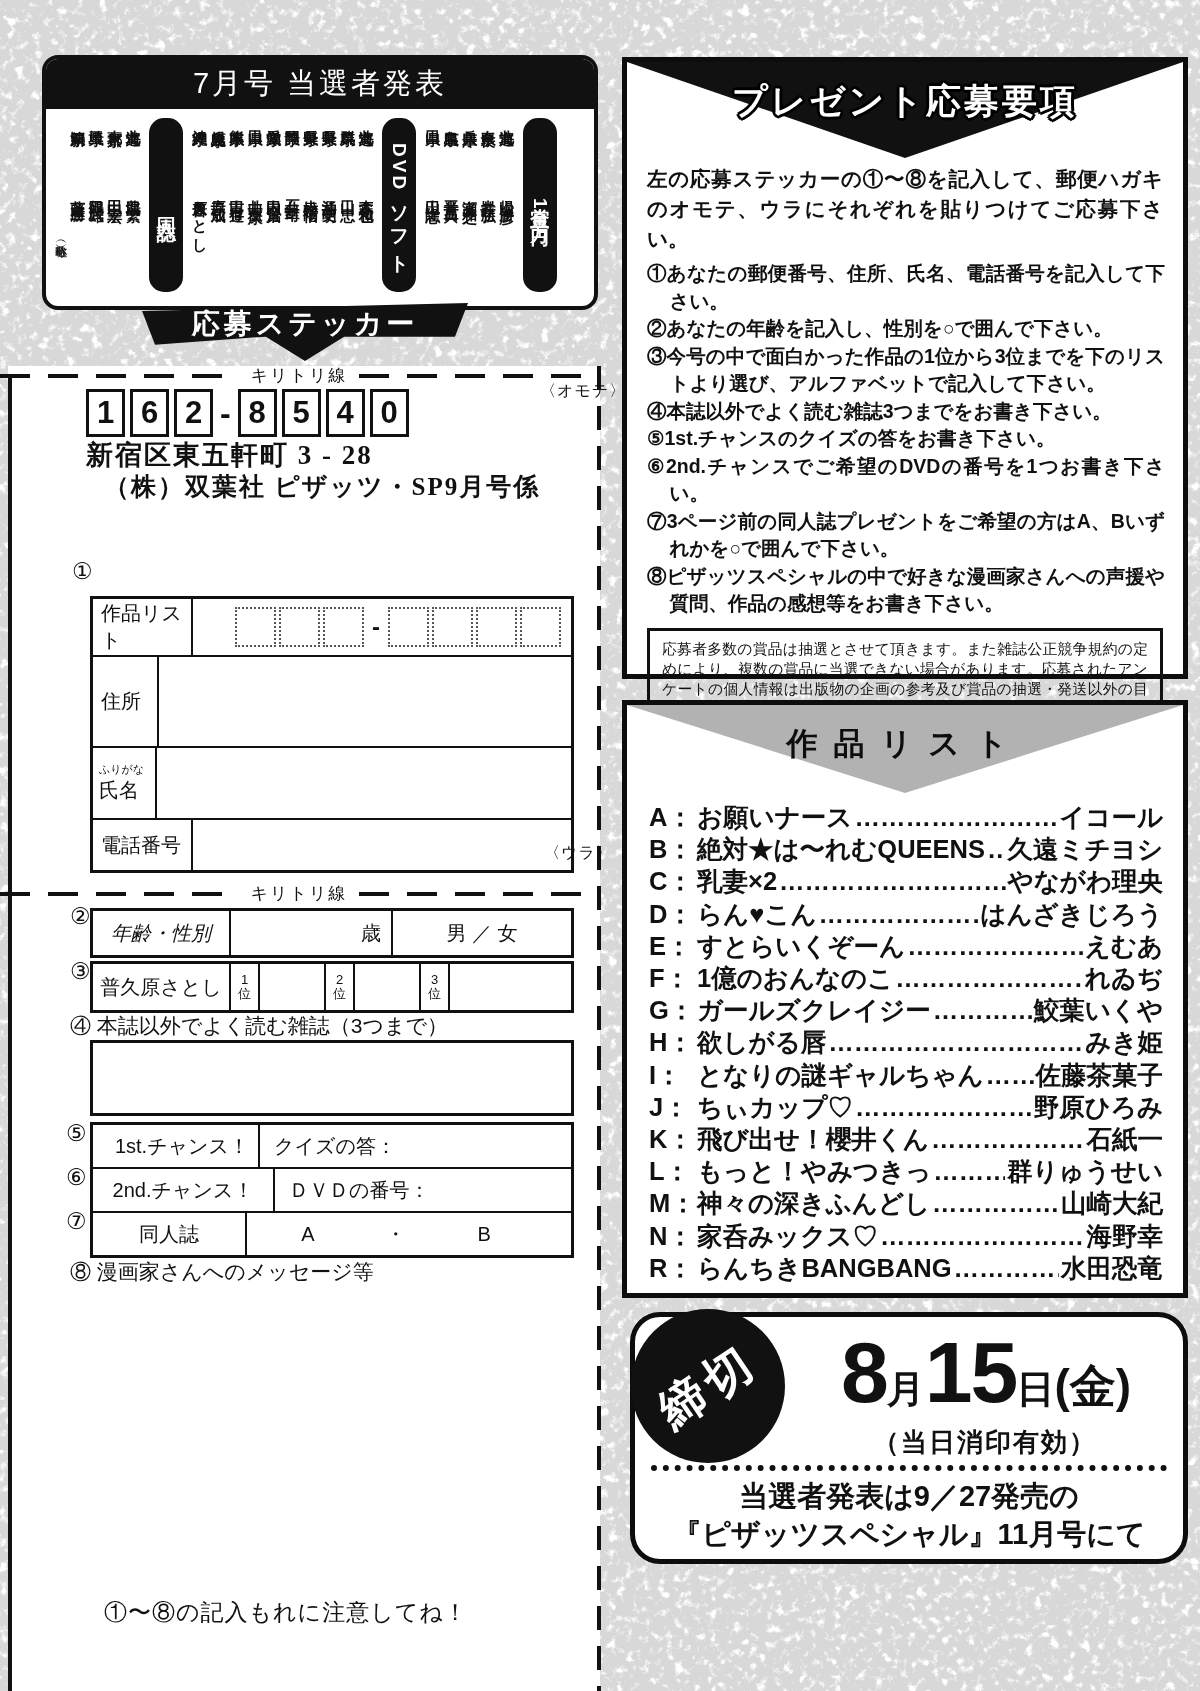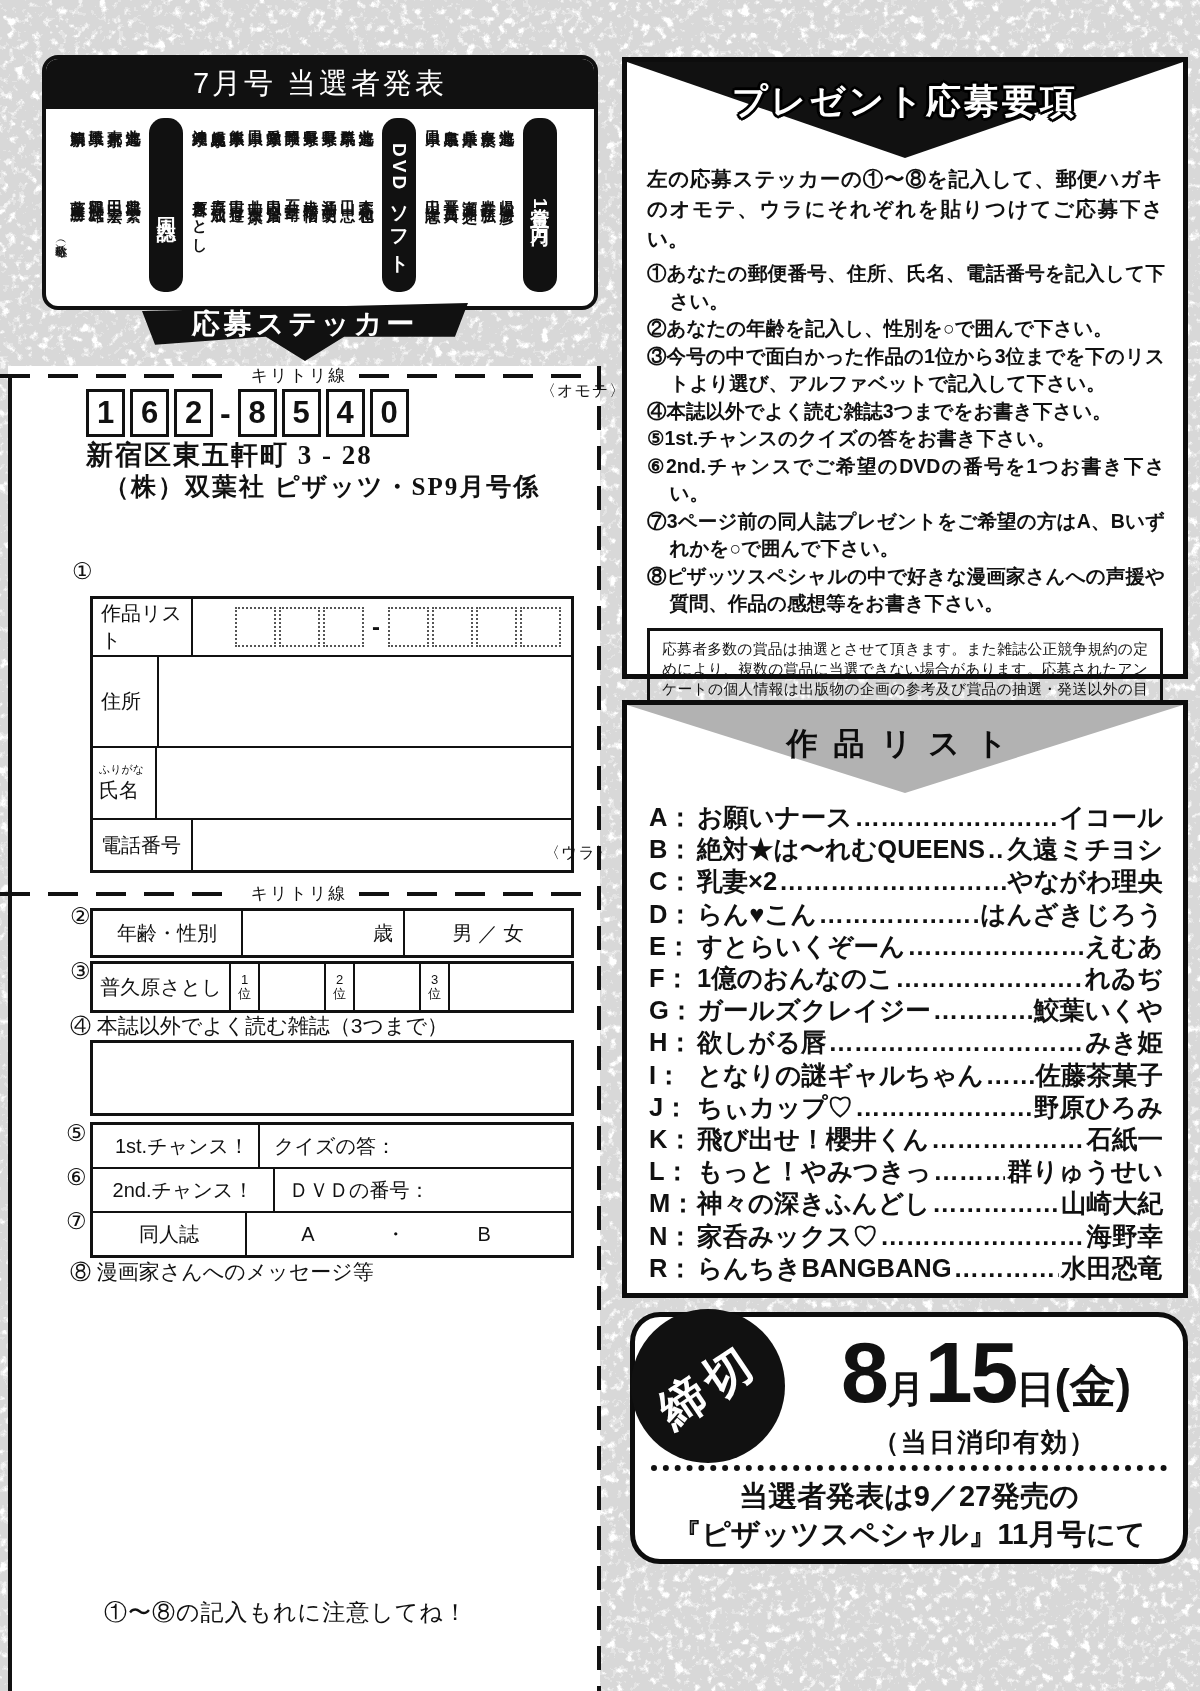--- a/index.html
+++ b/index.html
@@ -211,21 +211,21 @@
 
   <div class="abs cutline" style="left:0;top:882px;width:598px;">
     <div class="seg"></div>
       <span class="cutlabel">キリトリ線</span>
       <div class="seg"></div>
   </div>
   <div class="abs sidetag" style="left:544px;top:843px;">〈ウラ〉</div>
 
   <div class="abs ftable" style="left:90px;top:908px;width:478px;">
     <div class="frow" style="height:44px;">
-      <div class="fcell flabel fcenter" style="width:148px;">年齢・性別</div>
+      <div class="fcell flabel fcenter" style="width:136px;font-style:italic;">年齢・性別</div>
       <div class="fcell flabel" style="width:142px;justify-content:flex-end;padding-right:10px;">歳</div>
       <div class="fcell flabel fcenter" style="flex:1;">男 ／ 女</div>
     </div>
   </div>
 
   <div class="abs ftable" style="left:90px;top:961px;width:478px;">
     <div class="frow" style="height:46px;">
       <div class="fcell flabel fcenter" style="width:136px;">普久原さとし</div>
       <div class="fcell rankcell" style="width:27px;">
           <span>1</span>

